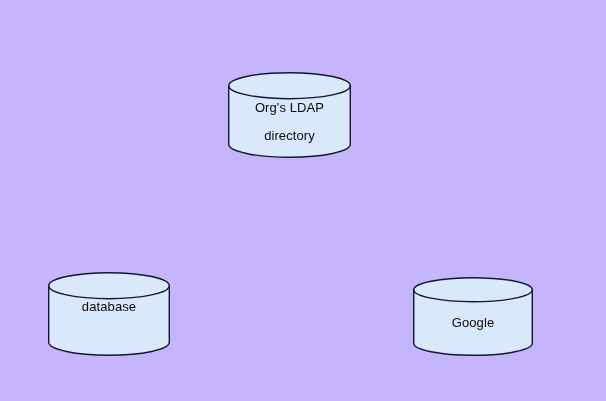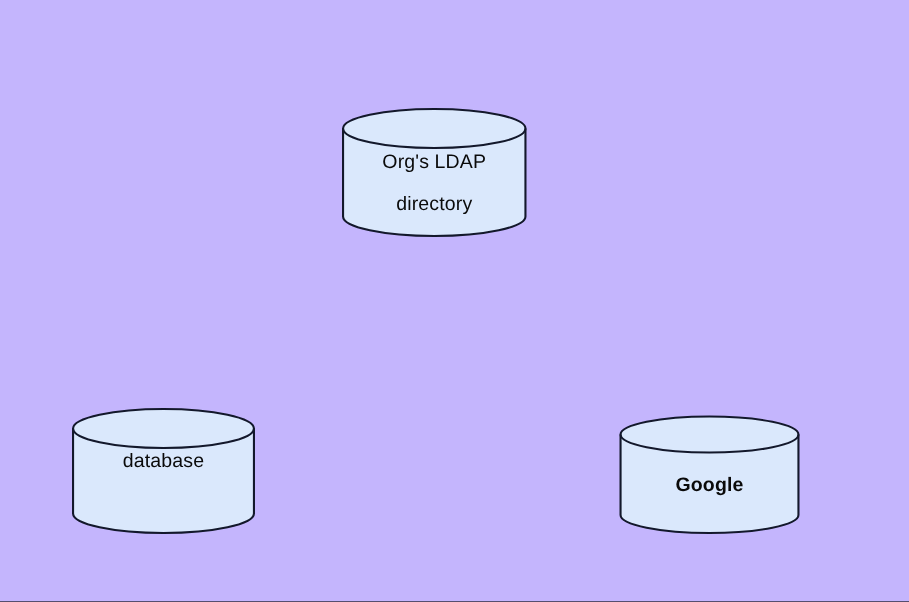--- a/index.html
+++ b/index.html
@@ -55,20 +55,20 @@
       </svg>
       <div class="node-label" style="top: 22px; color: rgb(10, 10, 10);"><span class="line">Org's LDAP</span><span class="line">directory</span></div>
     </div>
     <div class="node" style="left: 48px; top: 272px; width: 122px; height: 84px;">
       <svg width="122" height="84" viewBox="0 0 122 84">
         <path d="M 0.7 13.7 L 0.7 70.3 A 60.3 13 0 0 0 121.3 70.3 L 121.3 13.7 A 60.3 13 0 0 0 0.7 13.7 Z" fill="#dae8fc" stroke="#13182b" stroke-width="1.4" stroke-linejoin="round"></path>
         <path d="M 0.7 13.7 A 60.3 13 0 0 0 121.3 13.7" fill="none" stroke="#13182b" stroke-width="1.4"></path>
       </svg>
       <div class="node-label" style="top: 21px; color: rgb(10, 10, 10);"><span class="line">database</span></div>
     </div>
-    <div class="node" style="left: 413px; top: 277px; width: 120px; height: 79px; font-weight: bold;">
+    <div class="node" style="left: 413px; top: 277px; width: 120px; height: 79px;">
       <svg width="120" height="79" viewBox="0 0 120 79">
         <path d="M 0.7 12.7 L 0.7 66.3 A 59.3 12 0 0 0 119.3 66.3 L 119.3 12.7 A 59.3 12 0 0 0 0.7 12.7 Z" fill="#dae8fc" stroke="#13182b" stroke-width="1.4" stroke-linejoin="round"></path>
         <path d="M 0.7 12.7 A 59.3 12 0 0 0 119.3 12.7" fill="none" stroke="#13182b" stroke-width="1.4"></path>
       </svg>
       <div class="node-label" style="top: 32px; color: rgb(10, 10, 10);"><span class="line">Google</span></div>
     </div>
   </div>
 
 </body></html>

